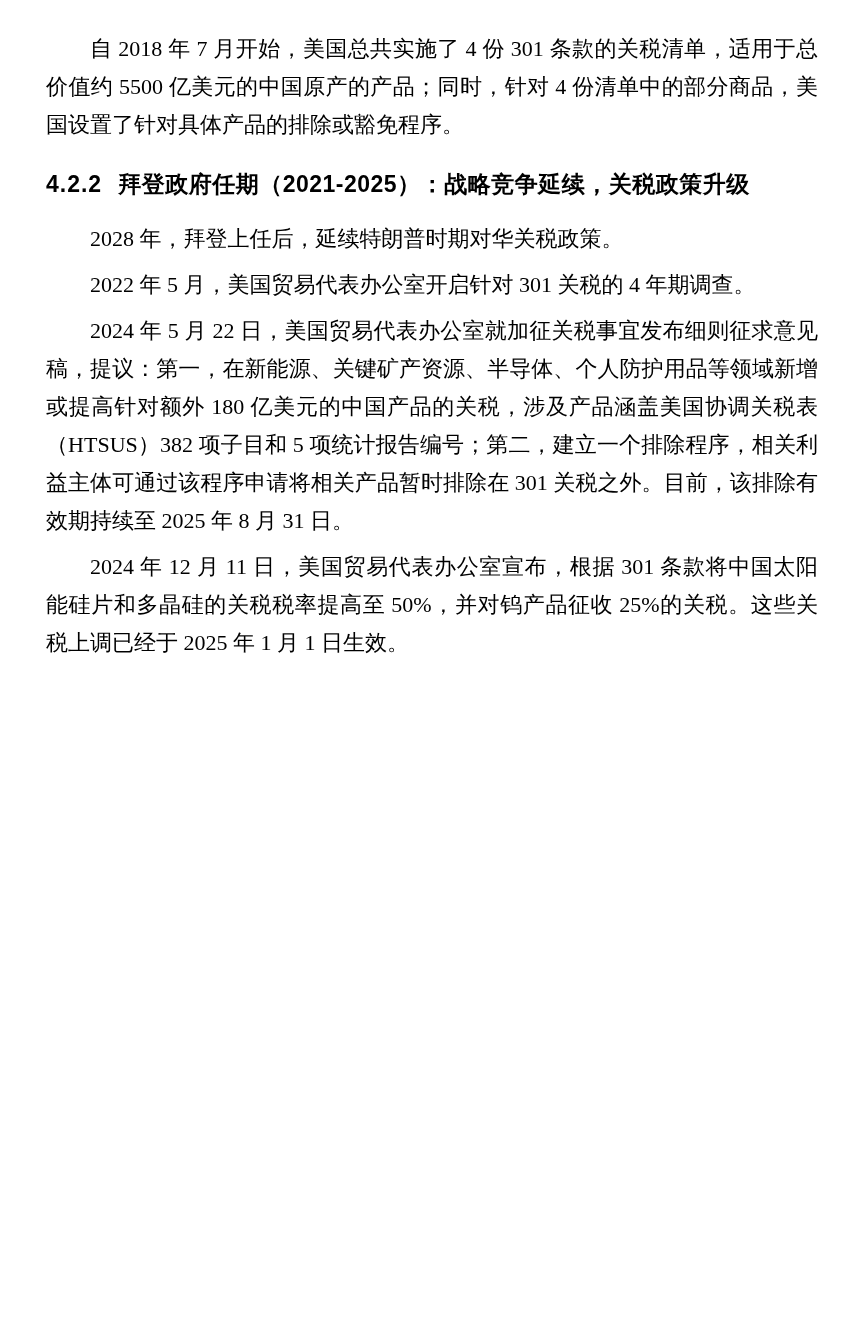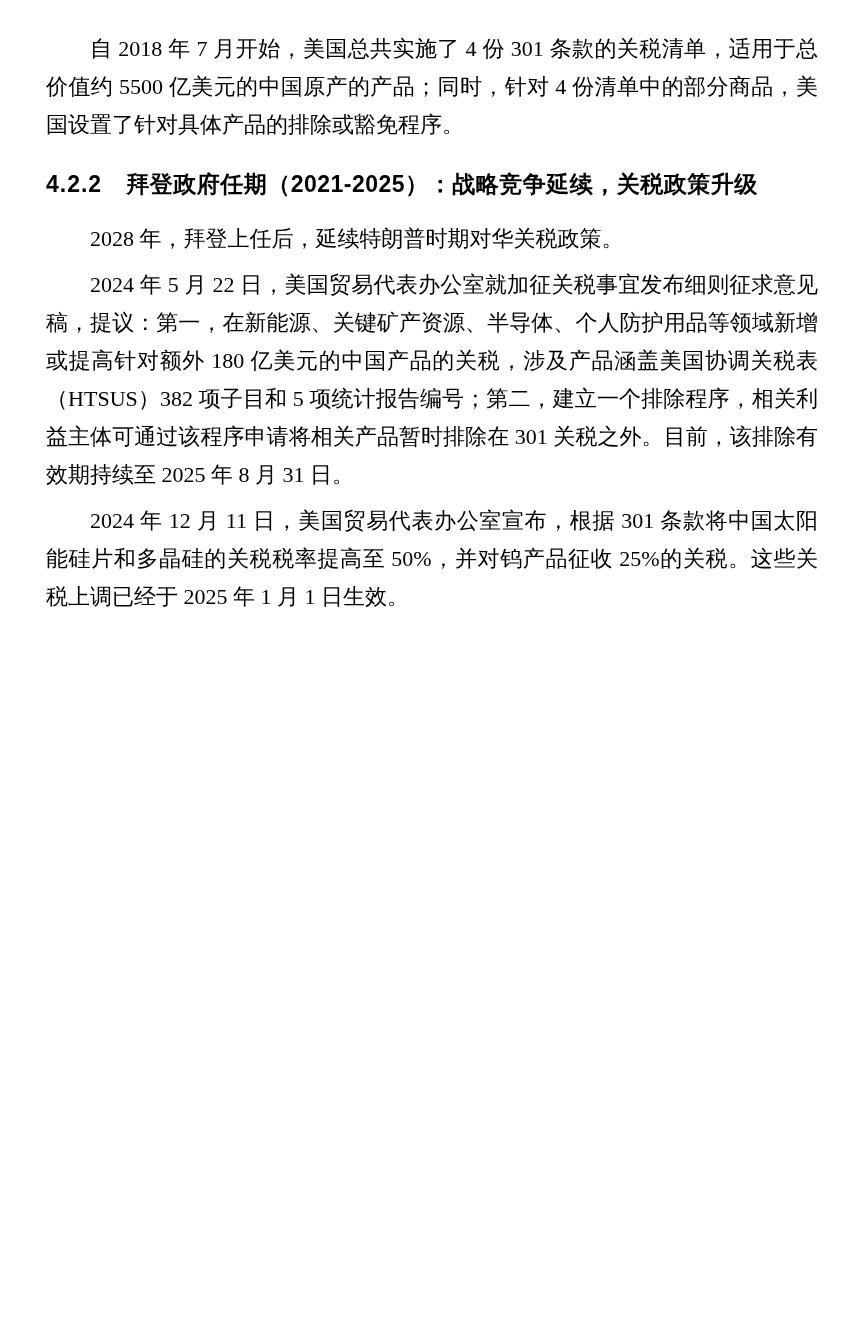--- a/index.html
+++ b/index.html
@@ -32,21 +32,21 @@
     margin: 24px 0 20px 0;
     font-family: "Liberation Sans", "DejaVu Sans", sans-serif;
     font-size: 23px;
     font-weight: bold;
     line-height: 32px;
     color: #000000;
     letter-spacing: 0.5px;
   }
   .section-heading .section-number {
     display: inline-block;
-    margin-right: 24px;
+    margin-right: 16px;
     letter-spacing: 1px;
   }
   .page-number {
     position: absolute;
     top: 1200px;
     left: 0;
     right: 0;
     text-align: center;
     font-family: "Liberation Serif", "DejaVu Serif", serif;
     font-size: 19px;
@@ -61,20 +61,21 @@
 
   <p class="body-para">自 2018 年 7 月开始，美国总共实施了 4 份 301 条款的关税清单，适用于总价值约 5500 亿美元的中国原产的产品；同时，针对 4 份清单中的部分商品，美国设置了针对具体产品的排除或豁免程序。</p>
 
 
   <h2 class="section-heading">
     <span class="section-number">4.2.2</span><span>拜登政府任期（2021-2025）：战略竞争延续，关税政策升级</span>
   </h2>
 
   <p class="body-para">2028 年，拜登上任后，延续特朗普时期对华关税政策。</p>
 
+  <p class="body-para">2022 年 5 月，美国贸易代表办公室开启针对 301 关税的 4 年期调查。</p>
 
 
   <p class="body-para">2024 年 5 月 22 日，美国贸易代表办公室就加征关税事宜发布细则征求意见稿，提议：第一，在新能源、关键矿产资源、半导体、个人防护用品等领域新增或提高针对额外 180 亿美元的中国产品的关税，涉及产品涵盖美国协调关税表（HTSUS）382 项子目和 5 项统计报告编号；第二，建立一个排除程序，相关利益主体可通过该程序申请将相关产品暂时排除在 301 关税之外。目前，该排除有效期持续至 2025 年 8 月 31 日。</p>
 
 
   <p class="body-para">2024 年 12 月 11 日，美国贸易代表办公室宣布，根据 301 条款将中国太阳能硅片和多晶硅的关税税率提高至 50%，并对钨产品征收 25%的关税。这些关税上调已经于 2025 年 1 月 1 日生效。</p>
 
 
 </div>
 

